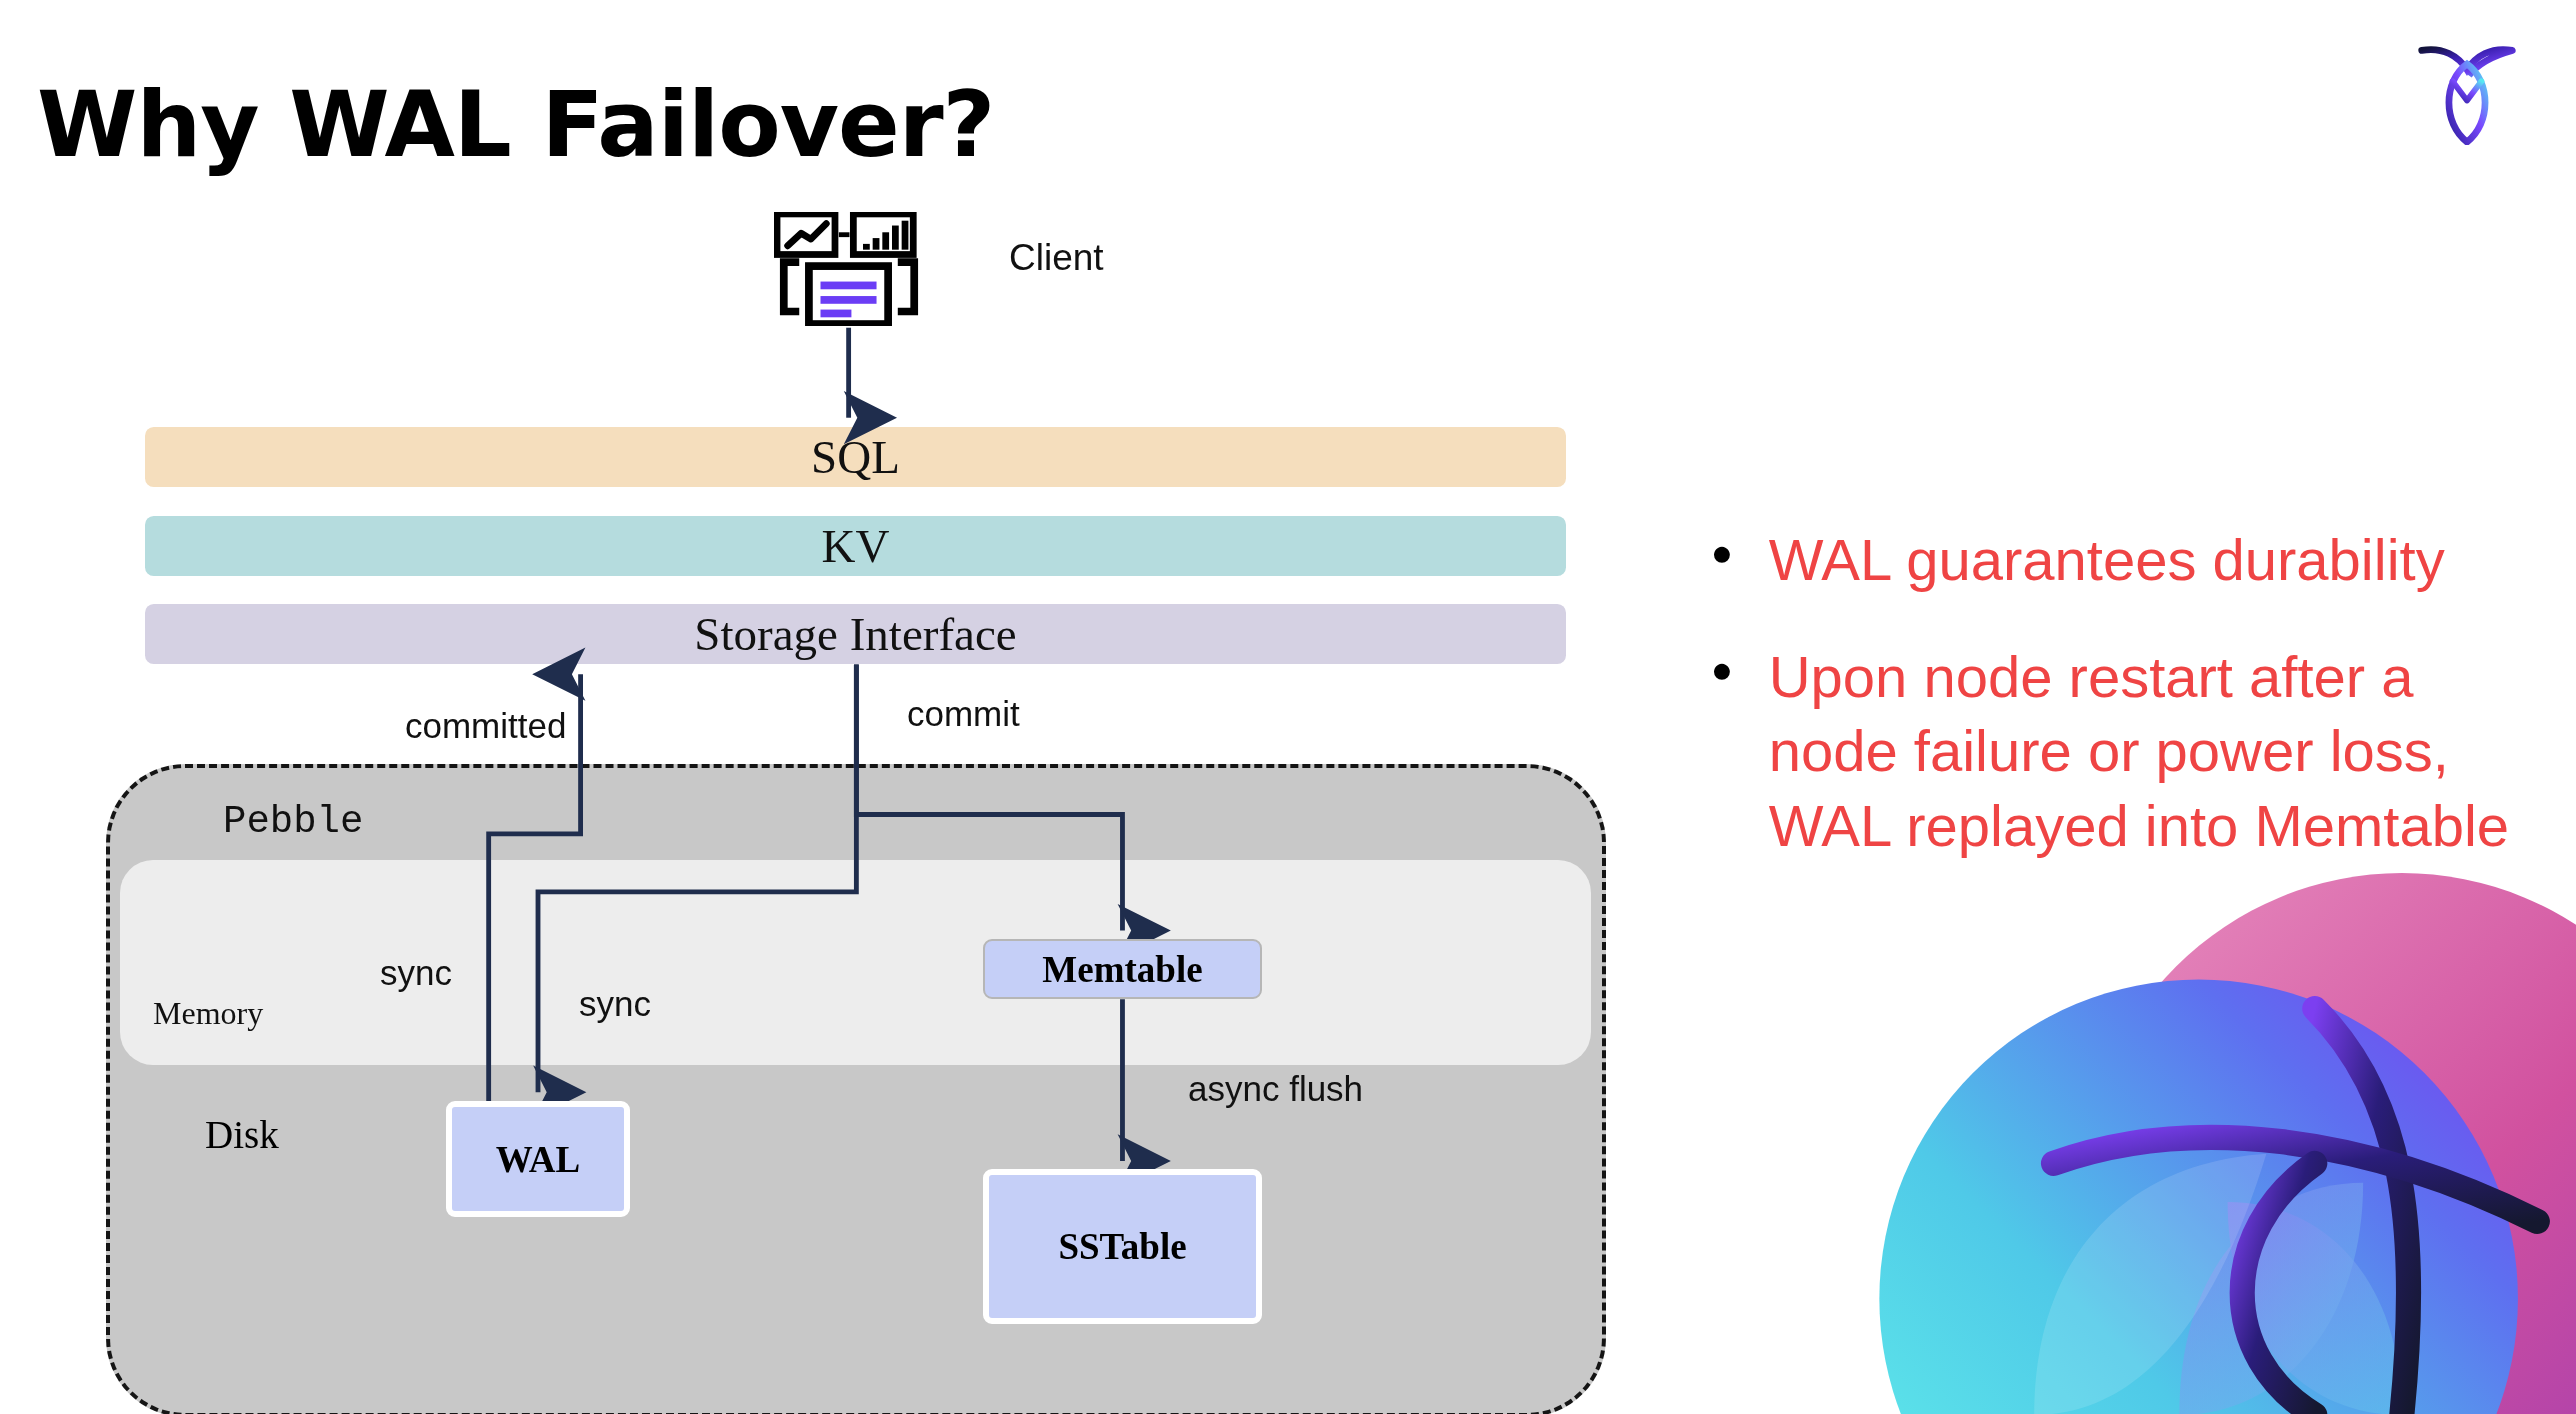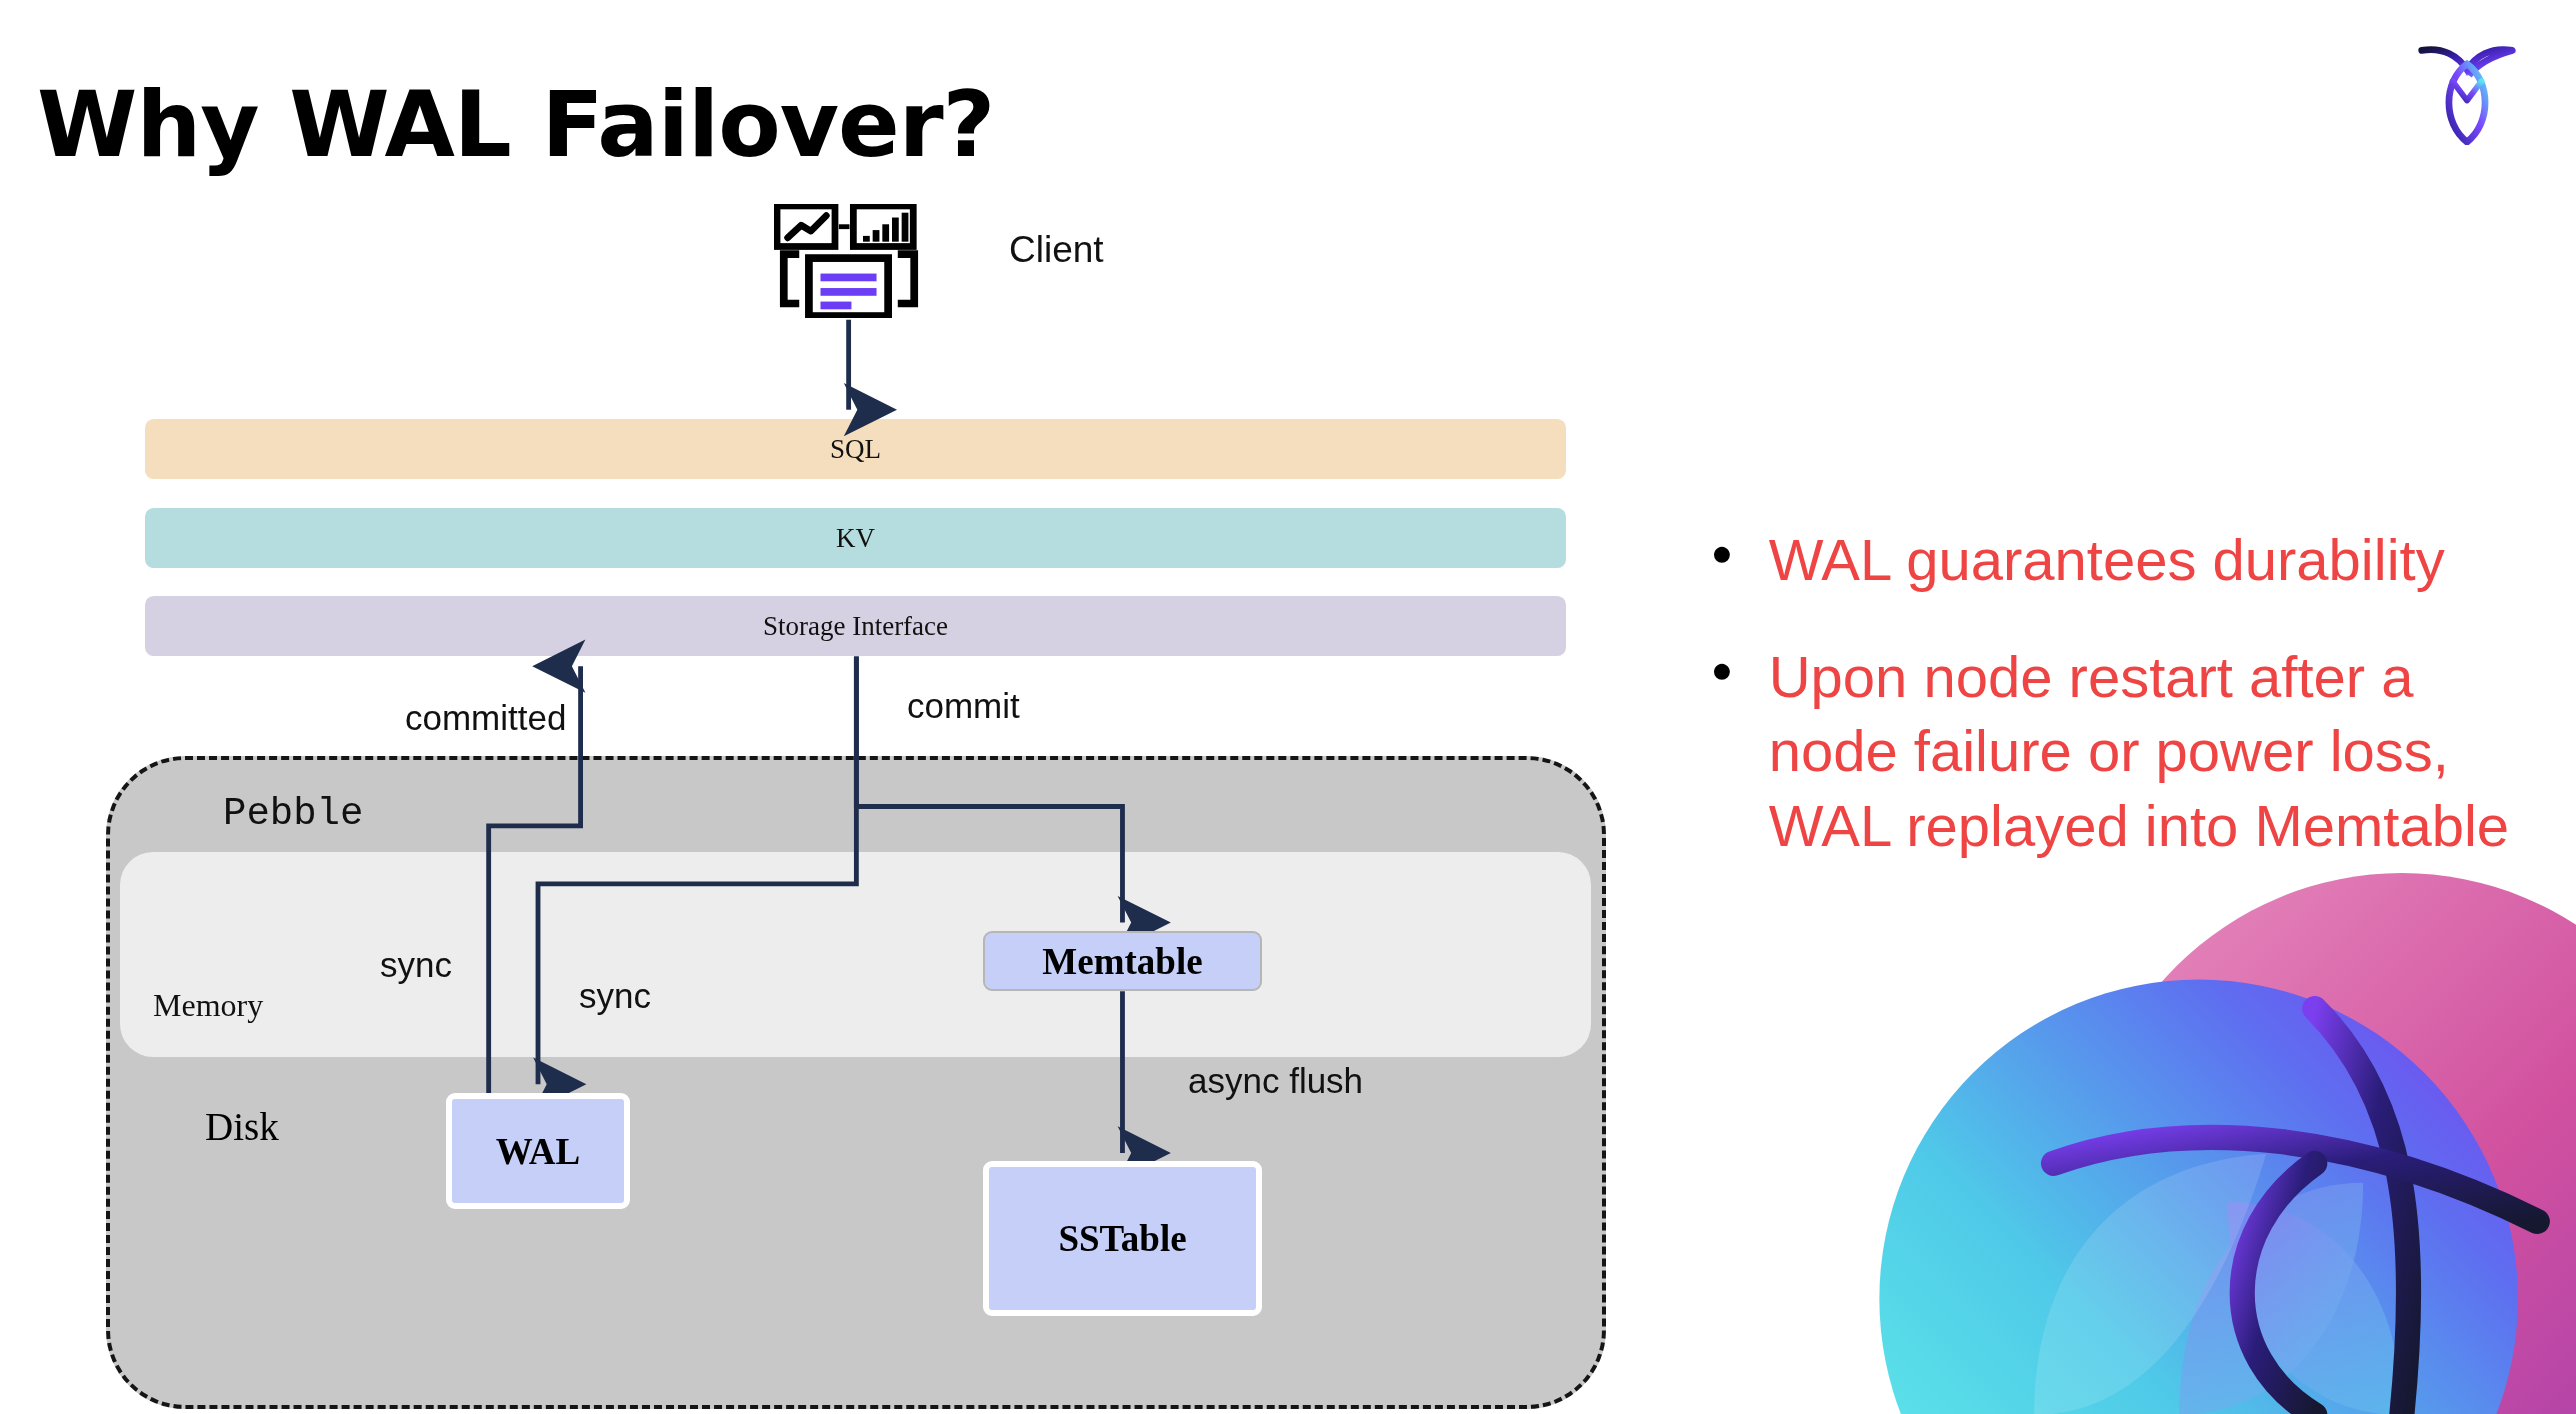--- a/index.html
+++ b/index.html
@@ -18,34 +18,34 @@
     letter-spacing:-1px;color:#000;white-space:nowrap;margin-top:38px;
   }
 
   
   #brand-logo{position:absolute;left:2414px;top:31px;width:106px;height:114px;}
 
   
   #decor{position:absolute;right:0;bottom:0;width:716px;height:542px;pointer-events:none;}
 
   
-  #diagram{position:absolute;left:0;top:8px;width:1645px;height:1142px;}
+  #diagram{position:absolute;left:0;top:16px;width:1645px;height:1142px;}
 
   
   #client-icon{position:absolute;left:774px;top:196px;width:150px;height:114px;}
   #client-label{
     position:absolute;left:1009px;top:221px;
     font-size:37px;color:#111;font-family:"Liberation Sans", sans-serif;
   }
 
   
   .layer-bar{
     position:absolute;left:145px;width:1421px;height:60px;
     border-radius:8.7px;display:flex;align-items:center;justify-content:center;
-    font-family:"Liberation Serif", serif;font-size:27px;color:#111;
+    font-family:"Liberation Serif", serif;font-size:47px;color:#111;
   }
   #layer-sql{top:411px;}
   #layer-kv{top:500px;}
   #layer-storage{top:588px;}
 
   
   #pebble-container{
     position:absolute;left:106px;top:748px;width:1500px;height:653px;
     background:#c8c8c8;border:4.8px dashed #151515;border-radius:79px;
     box-sizing:border-box;

